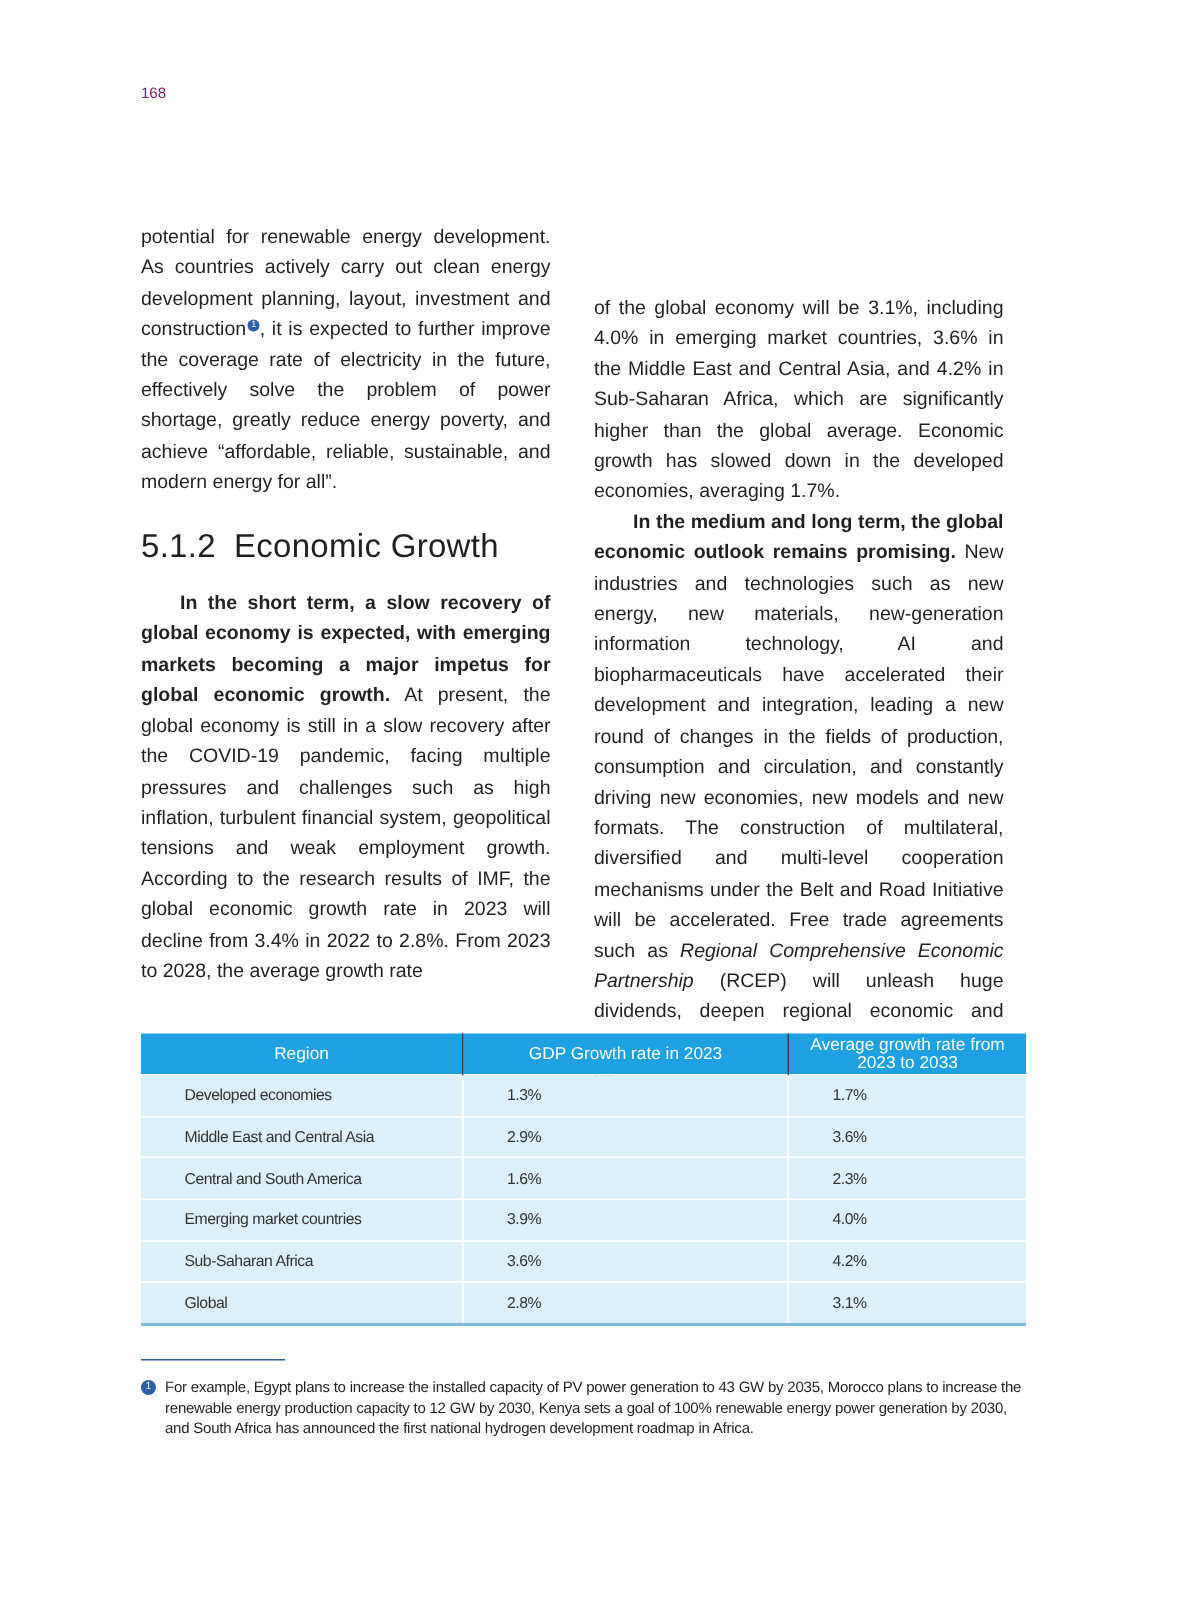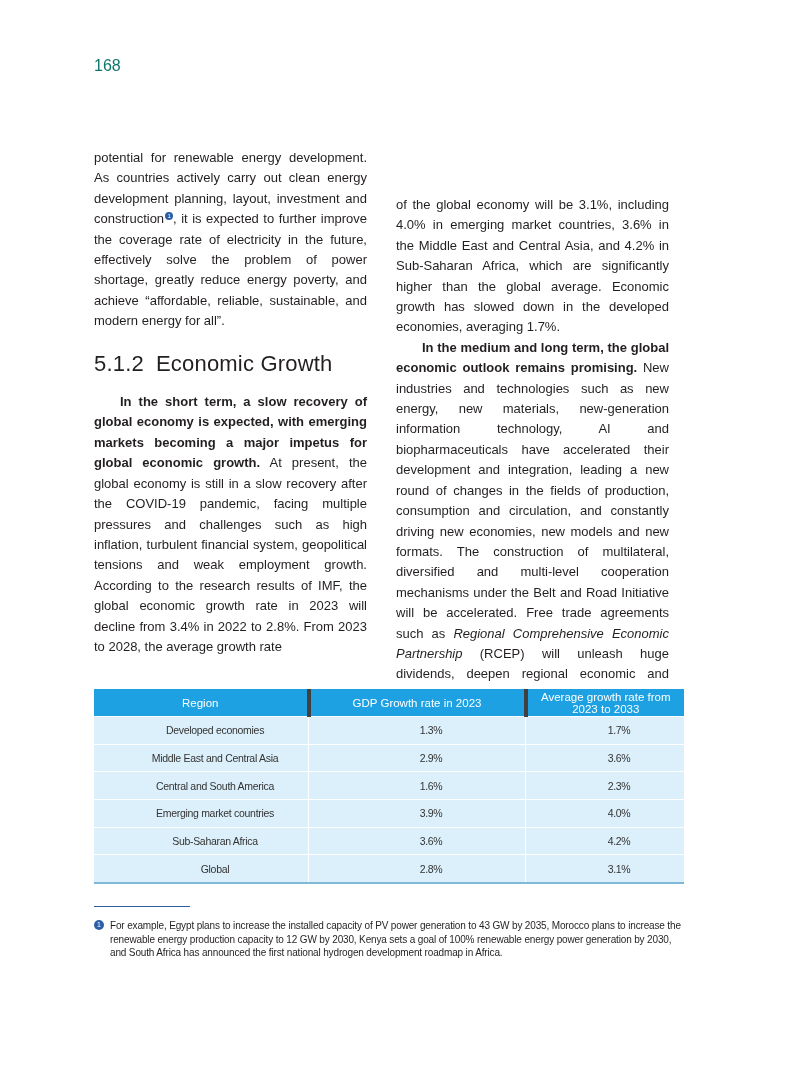--- a/index.html
+++ b/index.html
@@ -1,36 +1,36 @@
 <!DOCTYPE html>
 <html><head>
   <meta charset="utf-8">
   <style>
     html, body { margin: 0; padding: 0; background: #ffffff; }
     body { width: 793px; height: 1077px; position: relative; overflow: hidden;
            font-family: "Liberation Sans", sans-serif; color: #231f20; }
-    .page-number { position: absolute; left: 94px; top: 57px; font-size: 16px; color: #0f766e; }
+    .page-number { position: absolute; left: 94px; top: 57px; font-size: 10px; color: #701a75; }
     .col { position: absolute; top: 148px; width: 273px; font-size: 13px; line-height: 20.4px; text-align: justify; }
     .col.left { left: 94px; }
     .col.right { left: 396px; margin-top: 47px; }
     .col p { margin: 0; }
     .indent { text-indent: 2em; }
     .bold { font-weight: bold; }
     sup.fn-ref { display: inline-block; width: 8px; height: 8px; border-radius: 50%; background: #2d5fa8;
                  color: #fff; font-size: 6px; line-height: 8px; text-align: center; vertical-align: super; margin-left: 1px; }
     h2.section-heading { font-weight: normal; font-size: 22px; margin: 22px 0 18px 0; letter-spacing: 0.2px; }
     h2.section-heading .num { margin-right: 12px; }
     .table-caption { position: absolute; left: 94px; width: 589px; top: 700px; text-align: center;
                      font-size: 11.5px; color: #2d7fc0; }
     .table-caption .lbl { margin-right: 10px; }
     table.gdp { position: absolute; left: 94px; top: 689px; width: 590px; border-collapse: collapse; font-size: 10.5px; }
     table.gdp th { background: #1da1e2; color: #fff; font-weight: normal; height: 25px; font-size: 11.5px;
-                   border-right: 4px solid #404040; }
+                   border-right: 1px solid #404040; }
     table.gdp th:last-child { border-right: none; }
-    table.gdp td { background: #dcf0fb; height: 24.7px; text-align: center; color: #333;
+    table.gdp td { background: #dcf0fb; height: 24.7px; text-align: left; color: #333;
                    border-top: 1px solid #ffffff; border-right: 1px solid #ffffff; letter-spacing: -0.3px; padding-left: 29px; }
     table.gdp td:last-child { border-right: none; }
     table.gdp tr:last-child td { border-bottom: 2px solid #7fb9d8; }
     table.gdp th:nth-child(1), table.gdp td:nth-child(1) { width: 184px; }
     table.gdp th:nth-child(2), table.gdp td:nth-child(2) { width: 186px; }
     .fn-rule { position: absolute; left: 94px; top: 906px; width: 96px; border-top: 1px solid #2d5fa8; }
     .footnote { position: absolute; left: 94px; top: 919px; width: 592px; font-size: 10px; line-height: 13.5px; color: #231f20; }
     .footnote .fn-mark { position: absolute; left: 0; top: 1px; width: 10px; height: 10px; border-radius: 50%;
                          background: #2d5fa8; color: #fff; font-size: 7px; line-height: 10px; text-align: center; }
     .footnote .fn-text { margin-left: 16px; display: block; letter-spacing: -0.15px; }

